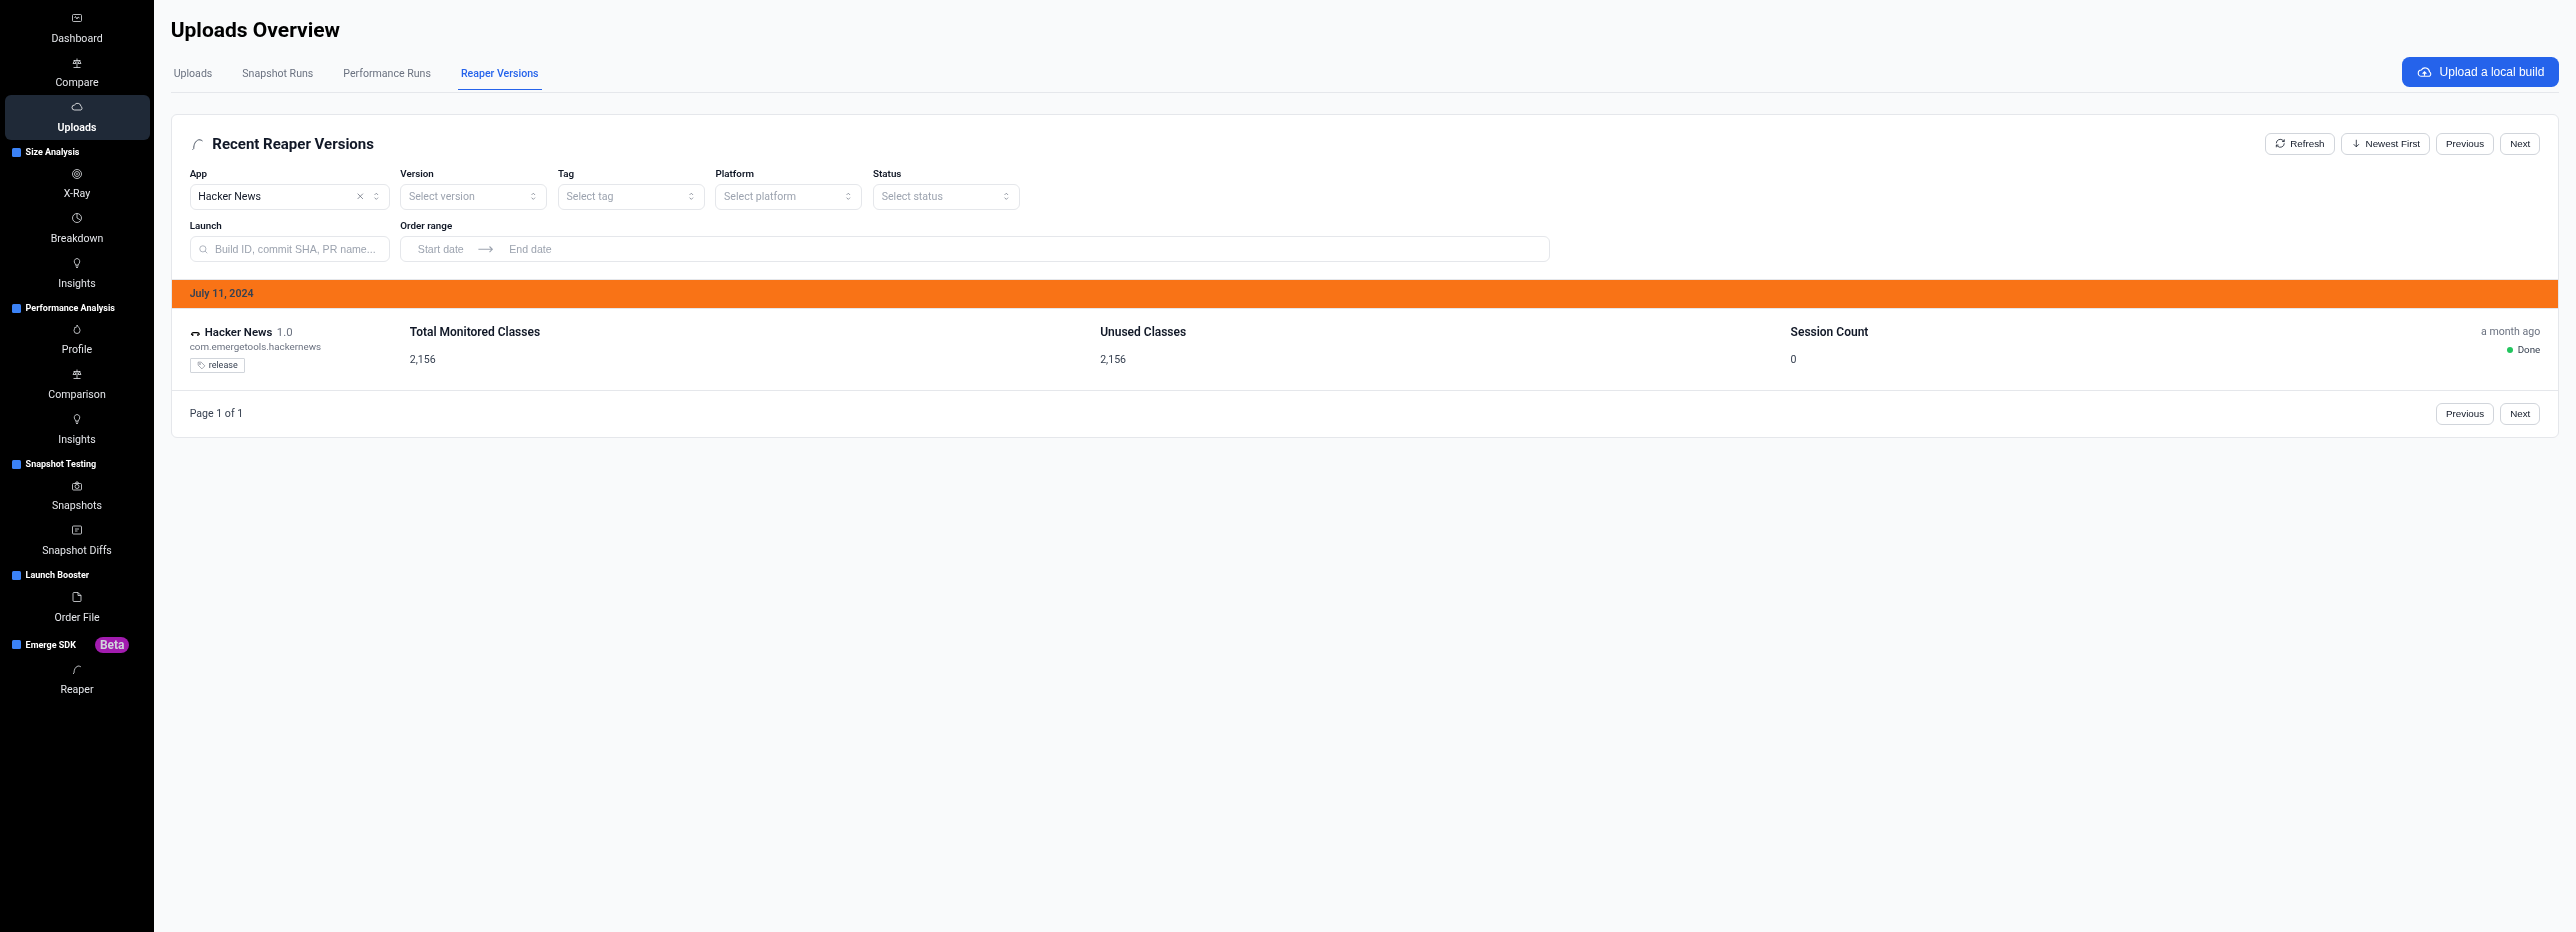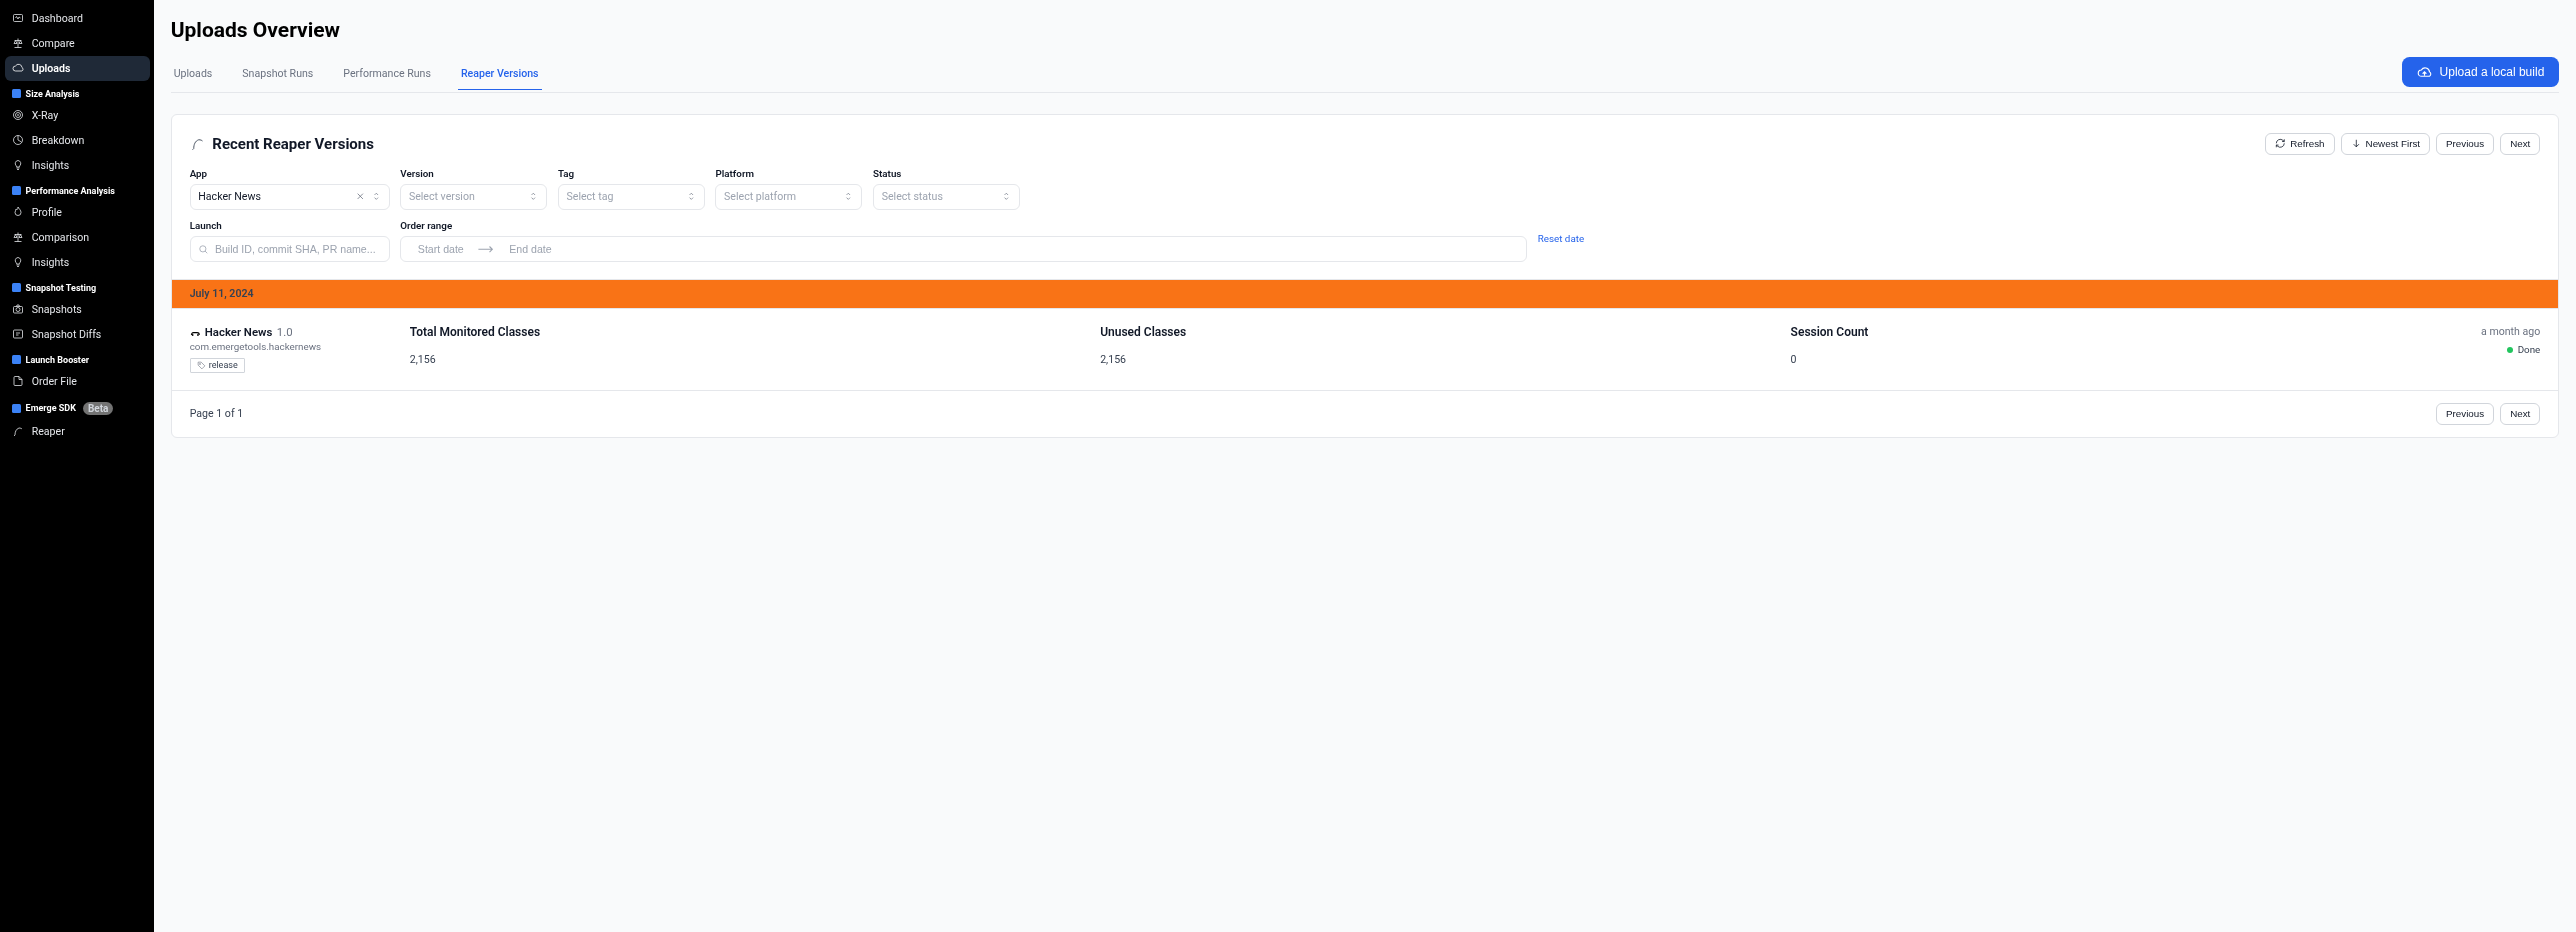--- a/index.html
+++ b/index.html
@@ -1,24 +1,24 @@
 <!DOCTYPE html>
 <html style="font-size:12px"><head>
 <meta charset="utf-8">
 <style>
 * { box-sizing: border-box; margin: 0; padding: 0; }
 body { font-family: -apple-system, BlinkMacSystemFont, "Segoe UI", Roboto, sans-serif; background: #f9fafb; color: #111827; display: flex; min-height: 100vh; font-size: 10.6px; }
 
 
 .sidebar { width: 154px; background: #000; color: #fff; padding: 6px 4.5px; flex-shrink: 0; }
-.sidebar-item { display: flex; gap: 7.6px; padding: 6px 7.6px; border-radius: 6px; cursor: pointer; font-size: 10.6px; color: #e5e7eb; }
+.sidebar-item { display: flex; align-items: center; gap: 7.6px; padding: 6px 7.6px; border-radius: 6px; cursor: pointer; font-size: 10.6px; color: #e5e7eb; flex-direction: column; }
 .sidebar-item.active { background: #1f2937; color: #fff; font-weight: 600; }
 .sidebar-section { display: flex; align-items: center; gap: 4.5px; padding: 7.6px 7.6px 4.5px; font-size: 9px; font-weight: 700; color: #fff; }
 .sidebar-section .square { width: 9px; height: 9px; background: #3b82f6; border-radius: 1.5px; display: inline-block; }
-.badge { background: #737373; color: #d1d5db; font-size: 10px; padding: 0.8px 4.5px; border-radius: 756px; margin-left: 3px; }
+.badge { background: #a21caf; color: #d1d5db; font-size: 12px; padding: 0.8px 4.5px; border-radius: 756px; margin-left: 15px; }
 .sidebar-icon { width: 12px; height: 12px; stroke: currentColor; fill: none; stroke-width: 1.6; flex-shrink: 0; }
 
 
 .main { flex: 1; padding: 18px 16.7px; }
 .page-title { font-size: 21px; font-weight: 700; margin-bottom: 15px; color: #000; }
 
 .topbar { display: flex; justify-content: space-between; align-items: center; border-bottom: 0.8px solid #e5e7eb; margin-bottom: 21px; }
 .tabs { display: flex; gap: 24px; }
 .tab { padding: 9px 3px; font-size: 10.6px; color: #6b7280; border-bottom: 1.5px solid transparent; cursor: pointer; }
 .tab.active { color: #2563eb; border-bottom-color: #2563eb; font-weight: 500; }
@@ -311,21 +311,20 @@
       <div class="filter-col">
         <span class="filter-label">Order range</span>
         <div class="date-range">
           <input type="text" placeholder="Start date" style="">
           <svg viewBox="0 0 24 12">
               <path d="M2 6h20M18 2l4 4-4 4"></path>
             </svg>
           <input type="text" placeholder="End date" style="">
         </div>
       </div>
-      <span class="reset-link">Reset date</span>
     </div>
 
     <div class="date-header">July 11, 2024</div>
 
     <div class="row">
       <div class="row-col-app">
         <div class="app-name-line">
           <svg class="app-icon-svg" viewBox="0 0 24 14">
               <path d="M4 12 L2 12 Q2 6 8 5 L16 5 Q22 5 22 10 L22 12 L20 12 Q20 8 16 8 L8 8 Q4 8 4 12 Z"></path>
               <circle cx="6" cy="12" r="2"></circle>

